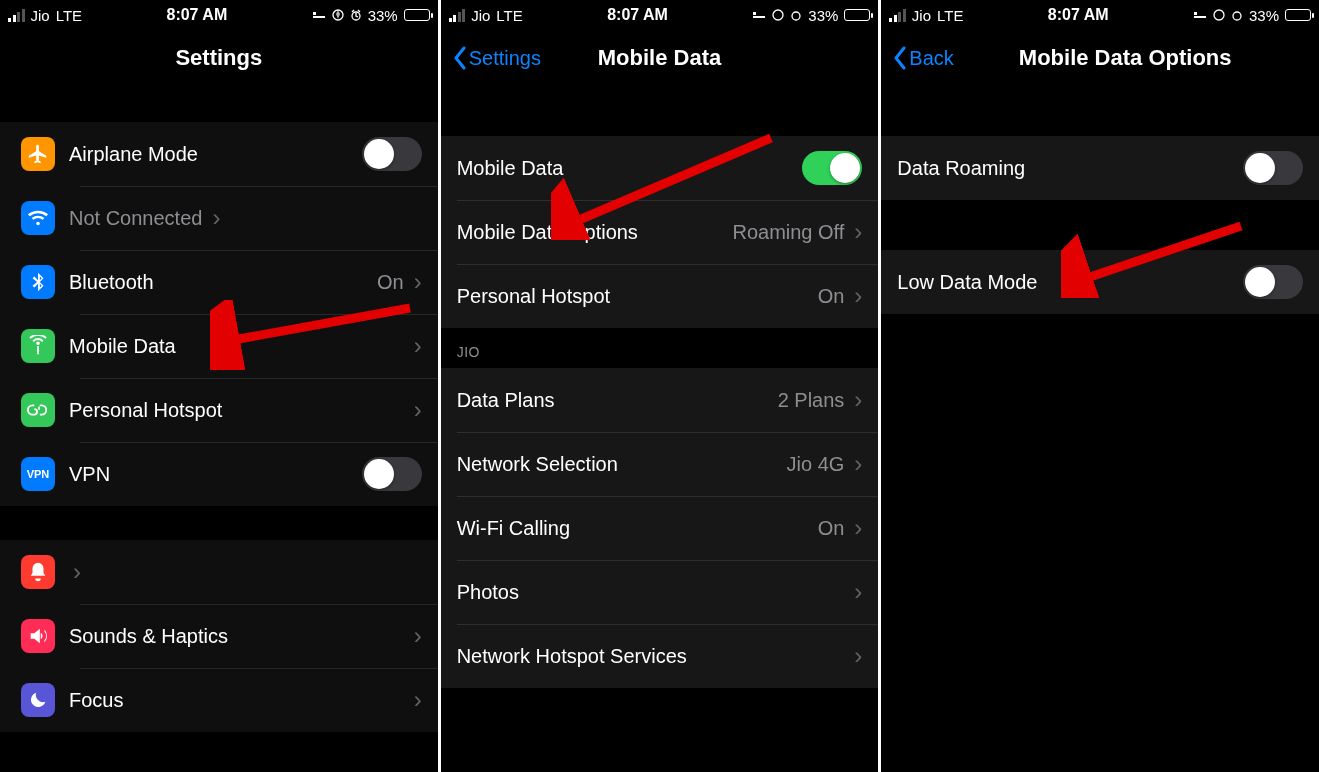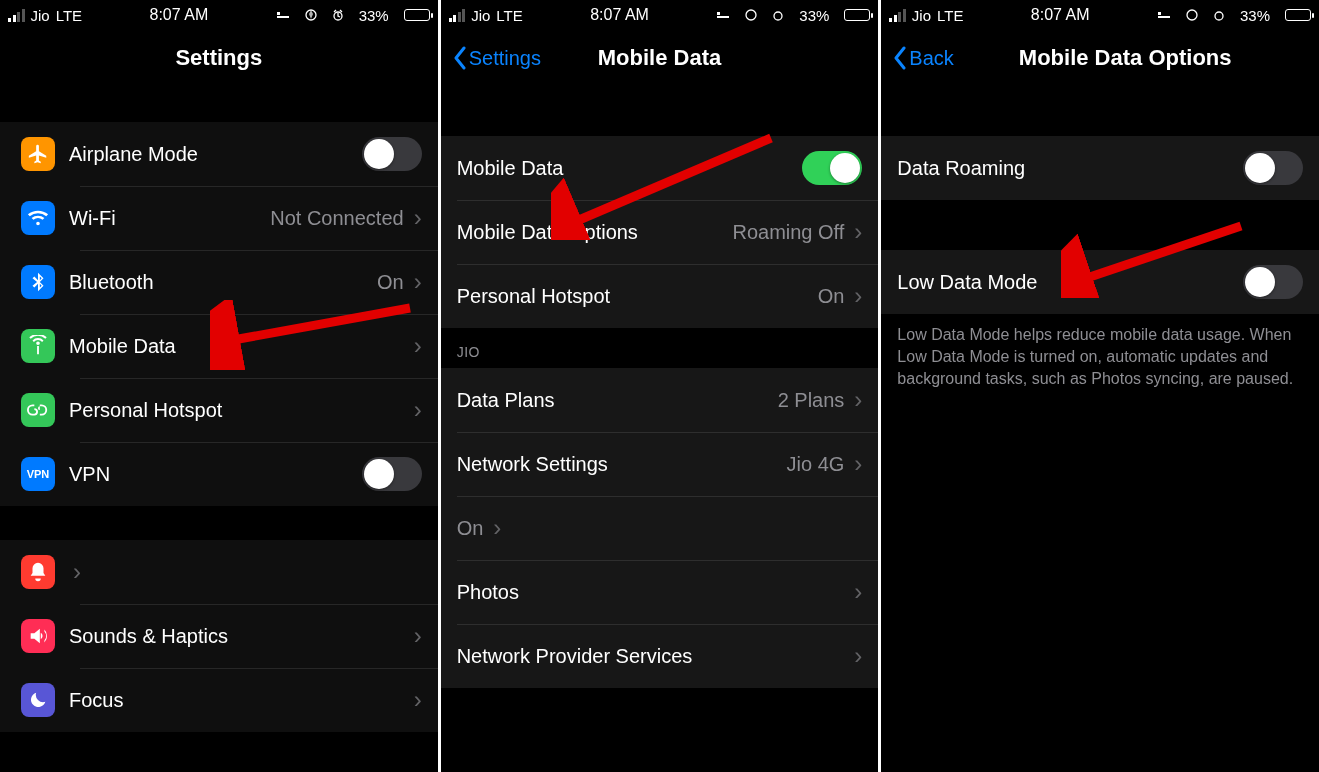--- a/index.html
+++ b/index.html
@@ -31,22 +31,22 @@
   color: #fff;
 }
 .status-left { display: flex; align-items: center; gap: 6px; }
 .sig-bars { display: inline-flex; align-items: flex-end; gap: 1.5px; }
 .sig-bars span { width: 3px; background: #555; }
 .sig-bars span:nth-child(1){height:4px;background:#fff;}
 .sig-bars span:nth-child(2){height:7px;background:#fff;}
 .sig-bars span:nth-child(3){height:10px;}
 .sig-bars span:nth-child(4){height:13px;}
 .carrier { font-size: 15px; }
-.st-time { font-weight: 400; font-size: 16px; }
-.status-right { display: flex; align-items: center; gap: 15px; font-size: 15px; }
+.st-time { font-weight: 700; font-size: 16px; }
+.status-right { display: flex; align-items: center; gap: 6px; font-size: 15px; }
 .status-right svg { display:block; }
 .batt-wrap { display:flex; align-items:center; gap:1px; }
 .batt-pct { font-size:15px; }
 .battery {
   width: 26px; height: 12px; border: 1px solid #fff; border-radius: 3px; position: relative;
 }
 .battery::after { content:""; position:absolute; right:-4px; top:3px; width:2px; height:5px; background:#fff; border-radius:1px; }
 .battery-fill { height:100%; width:33%; background:#fff; border-radius:1px; }
 
 .nav-bar {
@@ -167,21 +167,20 @@
       <span class="switch">
           <span class="knob"></span>
         </span>
     </div>
     <div class="row">
       <span class="icon-box ic-wifi">
           <svg viewBox="0 0 24 24">
             <path d="M12 20a2 2 0 1 0 0-4 2 2 0 0 0 0 4zm-5-6a8 8 0 0 1 10 0l2-2a11 11 0 0 0-14 0zm-4-4a14 14 0 0 1 18 0l2-2a17 17 0 0 0-22 0z"></path>
           </svg>
         </span>
-      <span class="label">Wi-Fi</span>
       <span class="value">Not Connected</span>
       <span class="chev">›</span>
     </div>
     <div class="row">
       <span class="icon-box ic-bt">
           <svg viewBox="0 0 24 24">
             <path d="M12 2l6 6-4 4 4 4-6 6V14l-4 4-2-2 5-4-5-4 2-2 4 4V2zm2 4v4l2-2zm0 8v4l2-2z"></path>
           </svg>
         </span>
       <span class="label">Bluetooth</span>
@@ -321,34 +320,35 @@
   </div>
 
   <div class="section-header">JIO</div>
   <div class="list">
     <div class="row">
       <span class="label">Data Plans</span>
       <span class="value">2 Plans</span>
       <span class="chev">›</span>
     </div>
     <div class="row">
-      <span class="label">Network Settings</span>
+      <span class="label">Network Selection</span>
       <span class="value">Jio 4G</span>
       <span class="chev">›</span>
     </div>
     <div class="row">
+      <span class="label">Wi-Fi Calling</span>
       <span class="value">On</span>
       <span class="chev">›</span>
     </div>
     <div class="row">
       <span class="label">Photos</span>
       <span class="chev">›</span>
     </div>
     <div class="row">
-      <span class="label">Network Provider Services</span>
+      <span class="label">Network Hotspot Services</span>
       <span class="chev">›</span>
     </div>
   </div>
 
   <div class="arrow" style="left:110px;top:130px;">
     <svg width="230" height="110" viewBox="0 0 230 110">
         <defs>
           <marker id="ah2" markerWidth="10" markerHeight="10" refX="2" refY="5" orient="auto">
             <path d="M0 0L10 5L0 10z" fill="#e20000"></path>
           </marker>
@@ -411,21 +411,20 @@
   <div style="height:50px"></div>
 
   <div class="list">
     <div class="row">
       <span class="label">Low Data Mode</span>
       <span class="switch">
           <span class="knob"></span>
         </span>
     </div>
   </div>
-  <div class="footer-text">Low Data Mode helps reduce mobile data usage. When Low Data Mode is turned on, automatic updates and background tasks, such as Photos syncing, are paused.</div>
 
   <div class="arrow" style="left:180px;top:218px;">
     <svg width="190" height="80" viewBox="0 0 190 80">
         <defs>
           <marker id="ah3" markerWidth="10" markerHeight="10" refX="2" refY="5" orient="auto">
             <path d="M0 0L10 5L0 10z" fill="#e20000"></path>
           </marker>
         </defs>
         <line x1="180" y1="8" x2="14" y2="64" stroke="#e20000" stroke-width="9" marker-end="url(#ah3)"></line>
       </svg>

